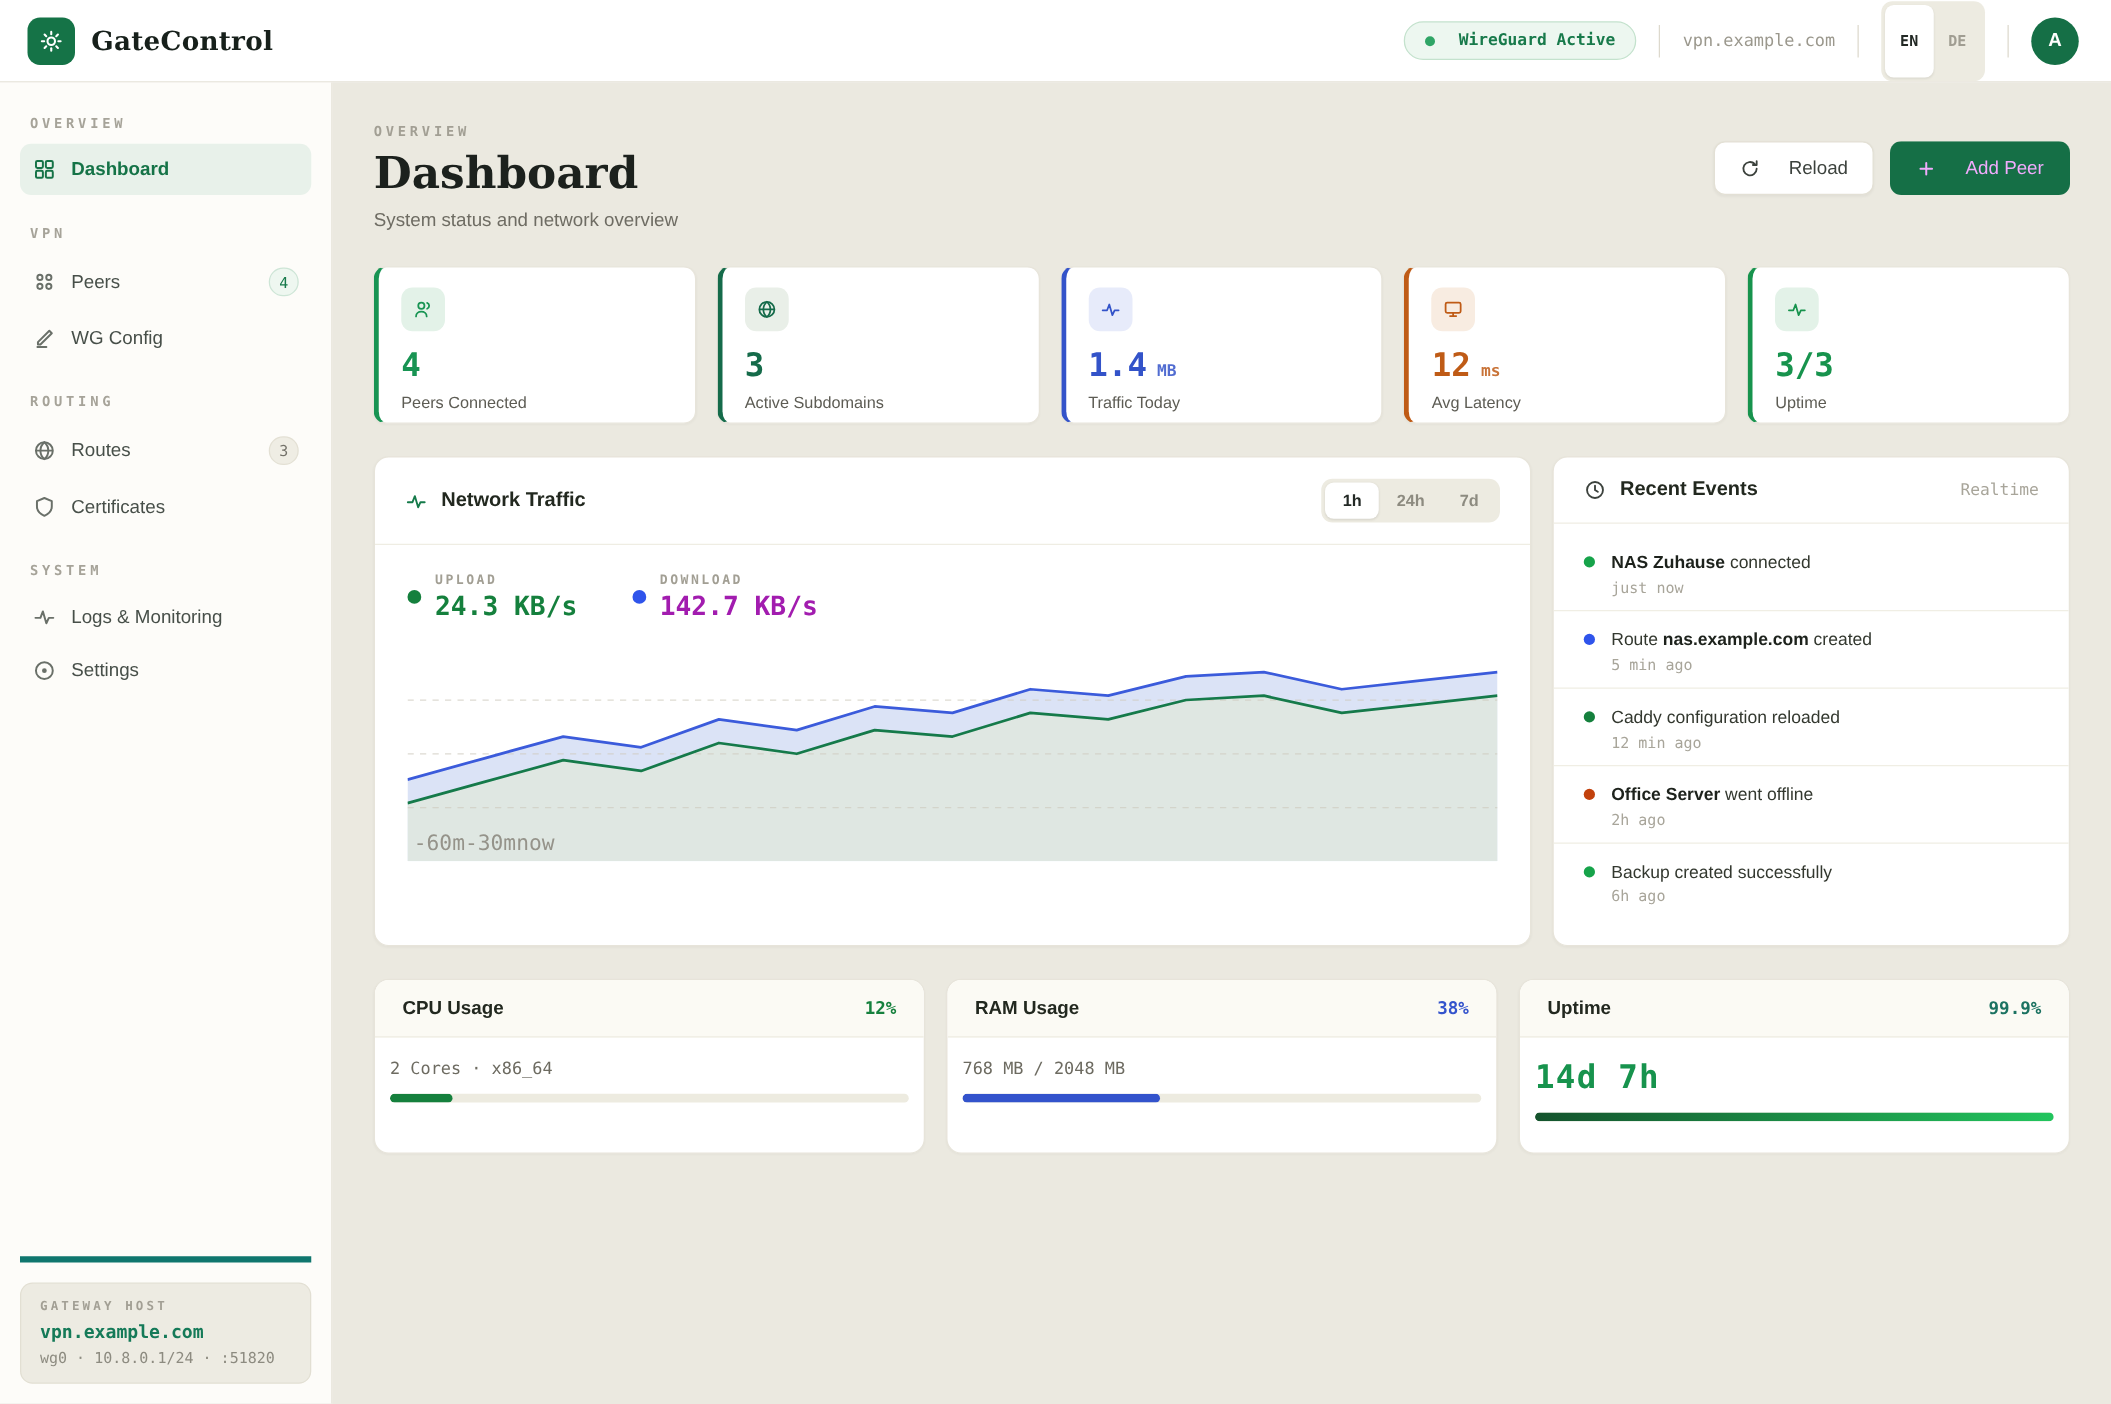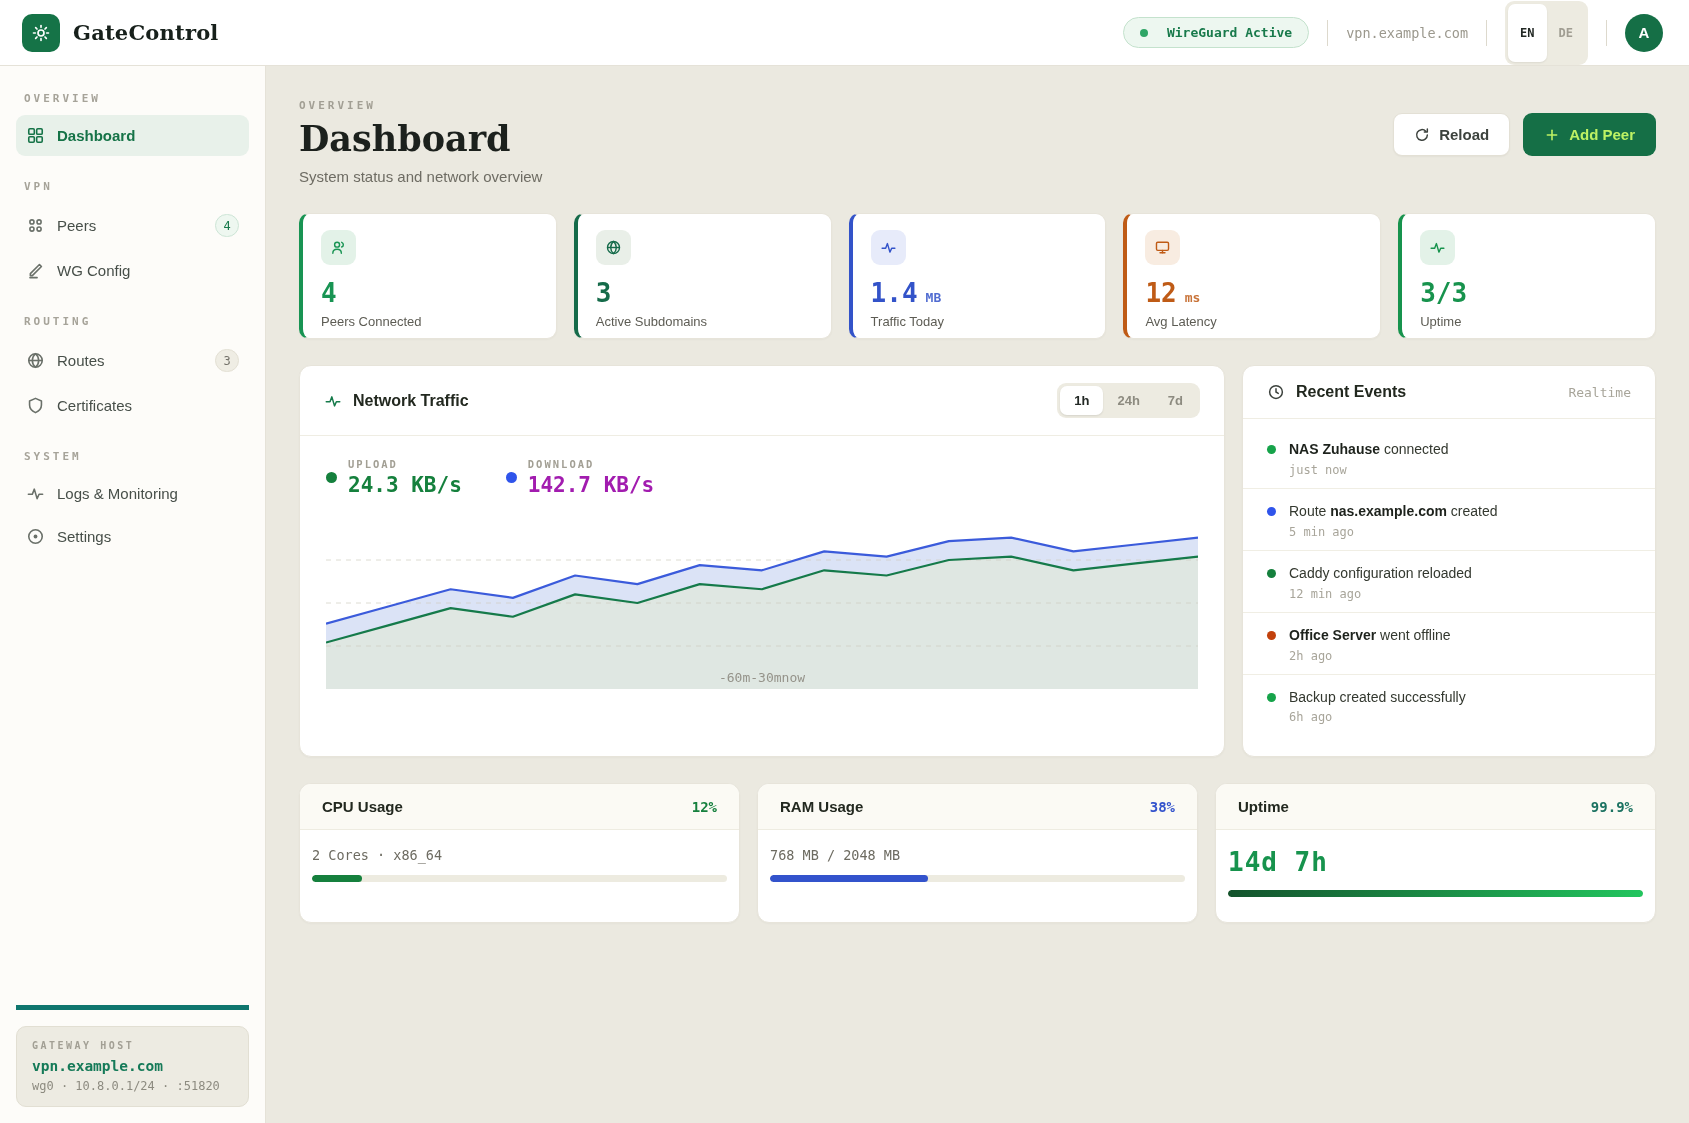--- a/index.html
+++ b/index.html
@@ -79,23 +79,23 @@
   .gw-host  { font-family:"DejaVu Sans Mono", monospace; font-size:14.5px; font-weight:bold; color:#157a58; margin-top:7px; }
   .gw-sub   { font-family:"DejaVu Sans Mono", monospace; font-size:12px; color:#8d8b80; margin-top:5px; }
 
   
   .main { flex:1; padding:33px 33px 0 33px; overflow:hidden; }
   .main-head { display:flex; justify-content:space-between; align-items:flex-start; }
   .eyebrow { font-family:"DejaVu Sans Mono", monospace; font-size:11px; font-weight:bold; letter-spacing:3px; color:#a29f94; }
   .page-title { font-family:"DejaVu Serif", serif; font-weight:bold; font-size:35px; color:#1c211d; margin-top:6px; }
   .page-sub { font-size:15px; color:#6e6c63; margin-top:9px; }
   .head-actions { display:flex; gap:13px; margin-top:14px; }
-  .btn { display:flex; align-items:center; gap:9px; border-radius:9px; font-size:15px; font-weight:bold; cursor:pointer; padding:12px 20px; border:1px solid transparent; }
+  .btn { display:flex; align-items:center; gap:23px; border-radius:9px; font-size:15px; font-weight:normal; cursor:pointer; padding:12px 20px; border:1px solid transparent; }
   .btn-secondary { background:#ffffff; border-color:#e3e0d5; color:#3c423d; box-shadow:0 1px 2px rgba(0,0,0,.04); }
-  .btn-primary { background:#156f46; color:#bef264;text-align:right; }
+  .btn-primary { background:#156f46; color:#f0abfc;text-align:right; }
 
   
   .stats-row { display:grid; grid-template-columns:repeat(5,1fr); gap:17px; margin-top:28px; }
   .stat-card {
     background:#fff; border:1px solid #e7e4da; border-left:4px solid #178a4f;
     border-radius:10px; padding:16px 18px; height:126px;
     box-shadow:0 1px 2px rgba(0,0,0,.03);
   }
   .stat-icon { width:35px; height:35px; border-radius:9px; display:flex; align-items:center; justify-content:center; }
   .stat-icon svg { width:17px; height:17px; }
@@ -120,22 +120,22 @@
 
   .traffic-body { padding:22px 26px; }
   .legend-row { display:flex; gap:44px; margin-bottom:20px; }
   .legend-item { display:flex; gap:11px; }
   .legend-dot { width:11px; height:11px; border-radius:50%; margin-top:14px; }
   .legend-label { font-family:"DejaVu Sans Mono", monospace; font-size:10.5px; font-weight:bold; letter-spacing:2px; color:#a29f94; }
   .legend-value { font-family:"DejaVu Sans Mono", monospace; font-size:21px; font-weight:bold; margin-top:3px; }
   .chart-wrap { position:relative; height:172px; }
   .chart-wrap svg { width:100%; height:100%; display:block; }
   .chart-xlabels {
-    position:absolute; left:0; right:0; bottom:4px; display:flex; justify-content:center;
-    padding:0 5px; font-family:"DejaVu Sans Mono", monospace; font-size:13px; color:#95938a;
+    position:absolute; left:0; right:0; bottom:4px; display:flex; justify-content:flex-start;
+    padding:0 5px; font-family:"DejaVu Sans Mono", monospace; font-size:17px; color:#95938a;
   }
 
   
   .events-panel { height:392px; overflow:hidden; }
   .realtime { font-family:"DejaVu Sans Mono", monospace; font-size:13px; color:#a8a59a; }
   .event-item { display:flex; gap:13px; padding:13px 24px 11px; border-bottom:1px solid #f0eee4; }
   .event-item:last-child { border-bottom:none; }
   .event-dot { width:9px; height:9px; border-radius:50%; margin-top:5px; flex:0 0 9px; }
   .event-text { font-size:14px; color:#33382f; line-height:1.35; }
   .event-text b { color:#1d221c; }

